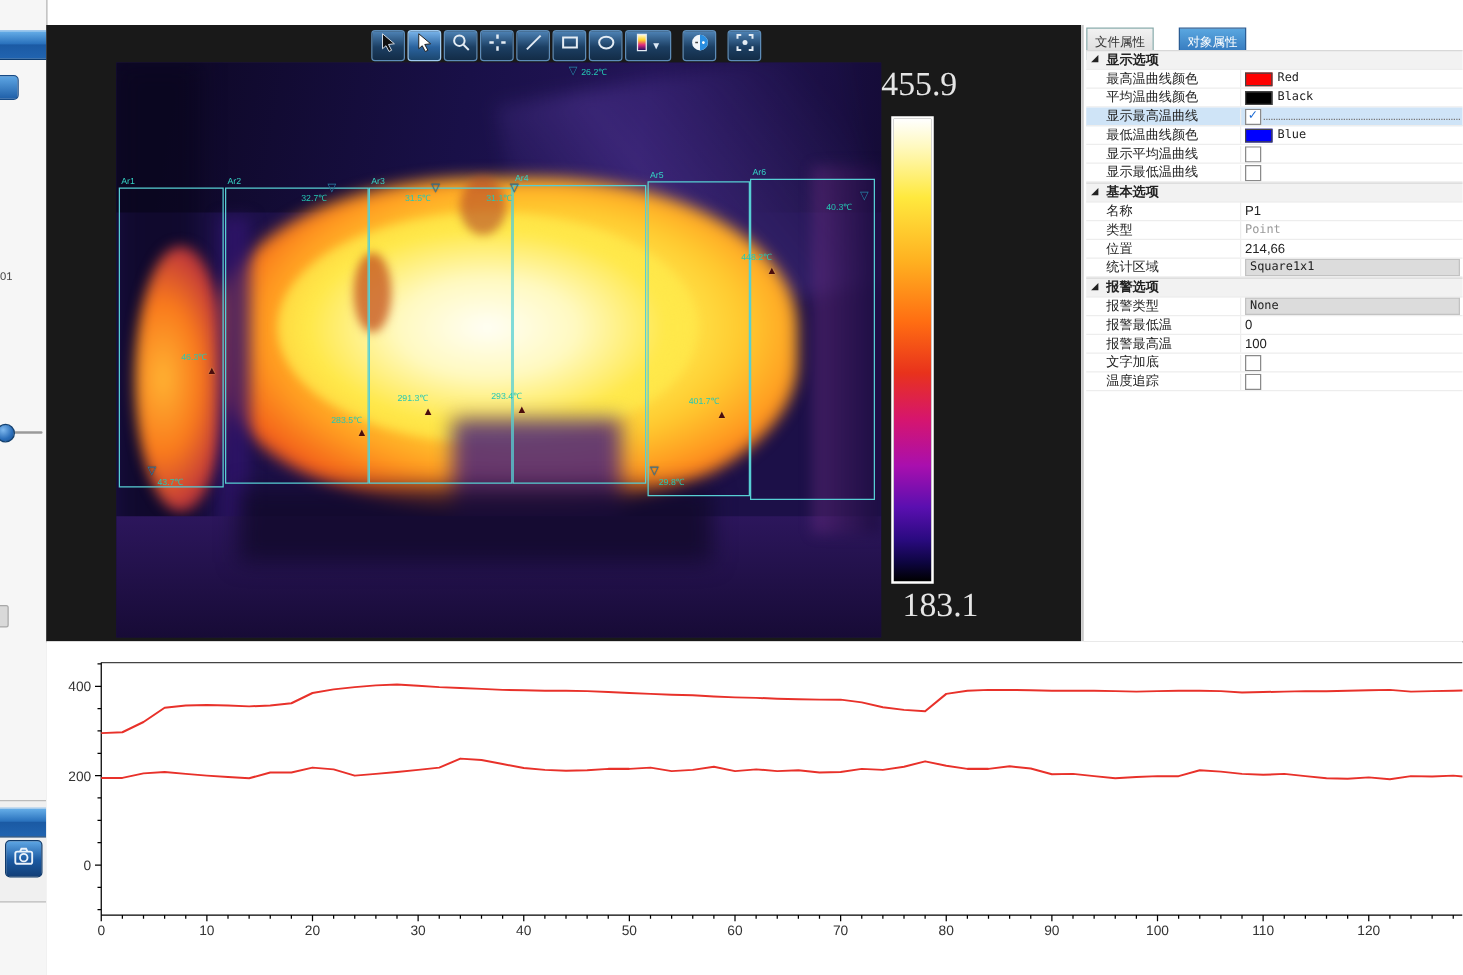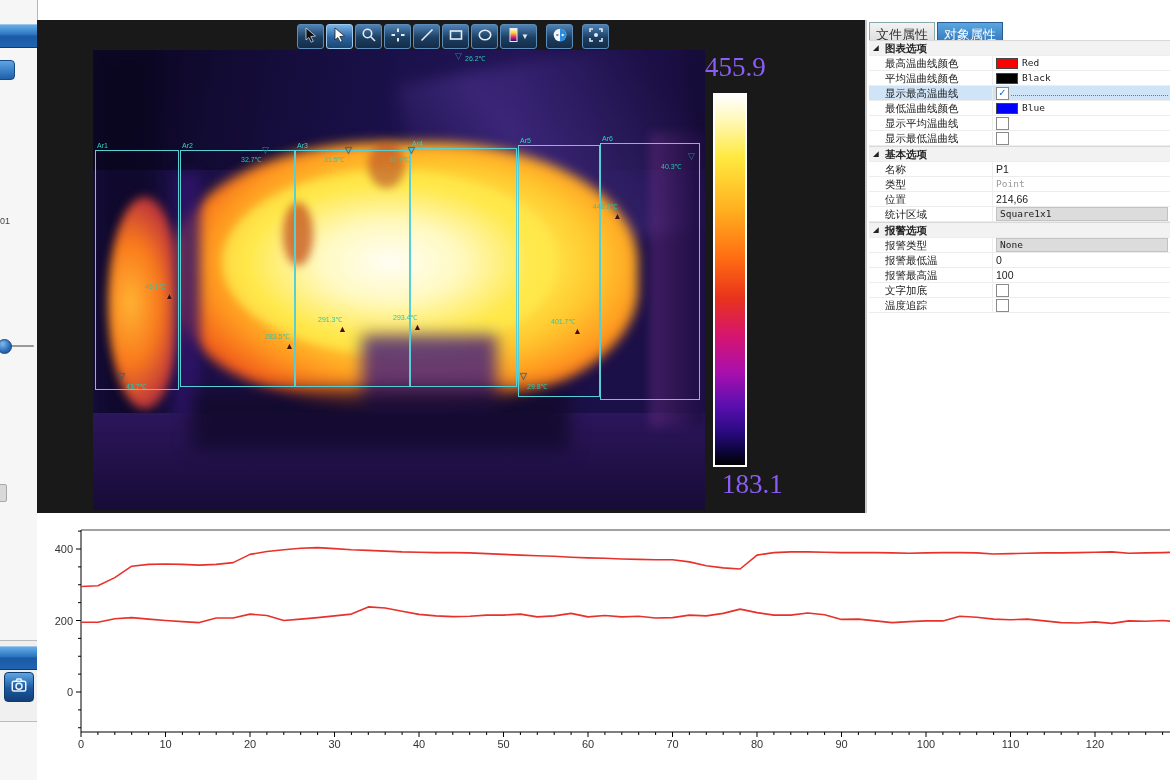--- a/index.html
+++ b/index.html
@@ -44,27 +44,27 @@
   .t-bottom{left:0;bottom:0;width:100%;height:21%;background:linear-gradient(#2c165c,#170b36);}
   .t-under{left:16%;bottom:13%;width:62%;height:13%;background:rgba(18,9,44,.85);filter:blur(9px);}
   .t-right{right:0;top:18%;width:9%;height:64%;background:linear-gradient(90deg,rgba(150,60,160,.3),rgba(28,13,66,.95));filter:blur(5px);}
   .roi{border:1px solid #57cfd4;background:transparent;}
   .roi-label{color:#35d2c4;font-size:7px;line-height:7px;}
   .mk{font-size:9px;line-height:9px;}
   .mk.min{color:#2e7fb0;text-shadow:0 0 1px #0a2030;}
   .mk.max{color:#4a0d0d;text-shadow:0 0 1px #ffd27a;}
   .mk-label{color:#25c8b4;font-size:7px;line-height:7px;white-space:nowrap;}
   
-  #scale-max,#scale-min{color:#8b5cf6;font-family:"Liberation Serif","DejaVu Serif",serif;font-size:27px;}
+  #scale-max,#scale-min{color:#e5e5e5;font-family:"Liberation Serif","DejaVu Serif",serif;font-size:27px;}
   #colorbar{left:676px;top:73px;width:30px;height:370px;border:2px solid #fff;
     background:linear-gradient(#ffffff 0%,#fff9c0 6%,#ffe93e 17%,#ffb020 31%,#ff6d12 44%,#e8321c 55%,#d6156e 65%,#a90fae 75%,#5a0fb0 84%,#2a0a80 91%,#0d0540 96%,#000 100%);}
   
   #props{left:865px;top:20px;width:305px;height:493px;background:#fff;border-left:2px solid #c9c9c9;border-bottom:1px solid #888;font-size:10.5px;color:#222;}
   #prop-tabs{left:2px;top:2px;display:flex;}
-  .ptab{height:16px;line-height:16px;padding:4px 6px;font-size:13px;margin-right:2px;border:1px solid #8aa;}
+  .ptab{height:16px;line-height:16px;padding:4px 6px;font-size:10px;margin-right:20px;border:1px solid #8aa;}
   .ptab.inactive{background:linear-gradient(#f2f2f2,#d8d8d8);color:#333;}
   .ptab.active{background:linear-gradient(#5aa7e0,#2a6cb4);color:#fff;border-color:#2a5c94;}
   #grid{left:2px;top:20px;width:301px;}
   .prow{display:flex;height:14px;line-height:14px;border-bottom:1px solid #ededed;align-items:center;}
   .prow.section{background:#f2f2f2;font-weight:bold;border-top:1px solid #d8d8d8;}
   .prow.hl{background:#cfe4f7;}
   .p-arrow{width:14px;text-align:center;font-size:7px;color:#222;}
   .p-label{flex:0 0 107px;padding-left:2px;overflow:hidden;white-space:nowrap;}
   .prow.section .p-label{flex:1;}
   .p-val{flex:1;border-left:1px solid #ededed;padding-left:3px;display:flex;align-items:center;overflow:hidden;}
@@ -243,21 +243,21 @@
 </div>
 
 <div id="props" class="abs">
   <div id="prop-tabs" class="abs">
       <div class="ptab inactive">文件属性</div>
       <div class="ptab active">对象属性</div>
     </div>
   <div id="grid" class="abs">
       <div class="prow section">
         <div class="p-arrow">◢</div>
-        <div class="p-label">图表选项</div>
+        <div class="p-label">显示选项</div>
       </div>
       <div class="prow">
         <div class="p-arrow"></div>
         <div class="p-label">最高温曲线颜色</div>
         <div class="p-val">
           <span class="swatch" style="background: rgb(255, 0, 0);"></span>
           <span class="mono">Red</span>
         </div>
       </div>
       <div class="prow">

